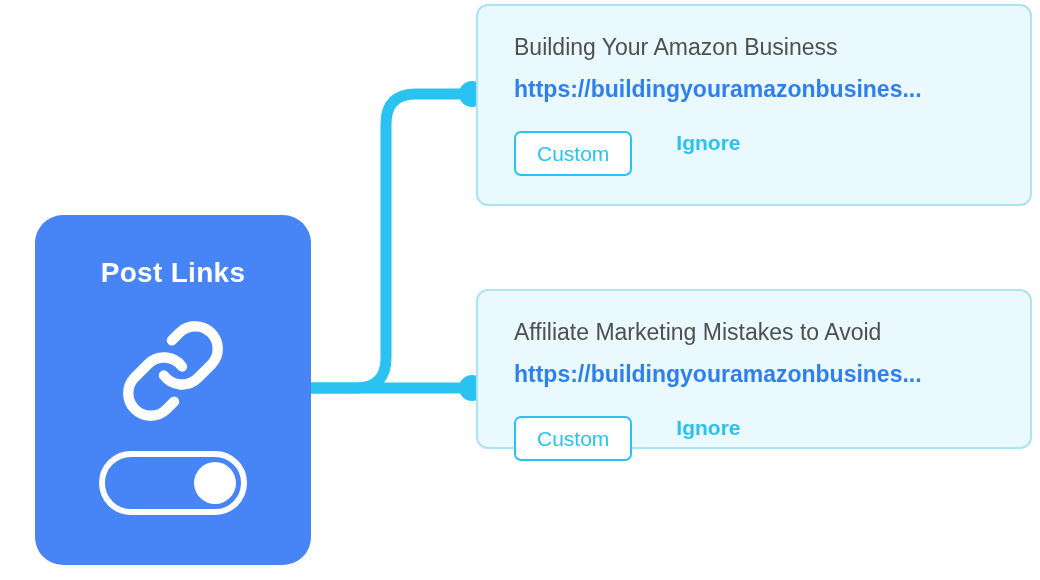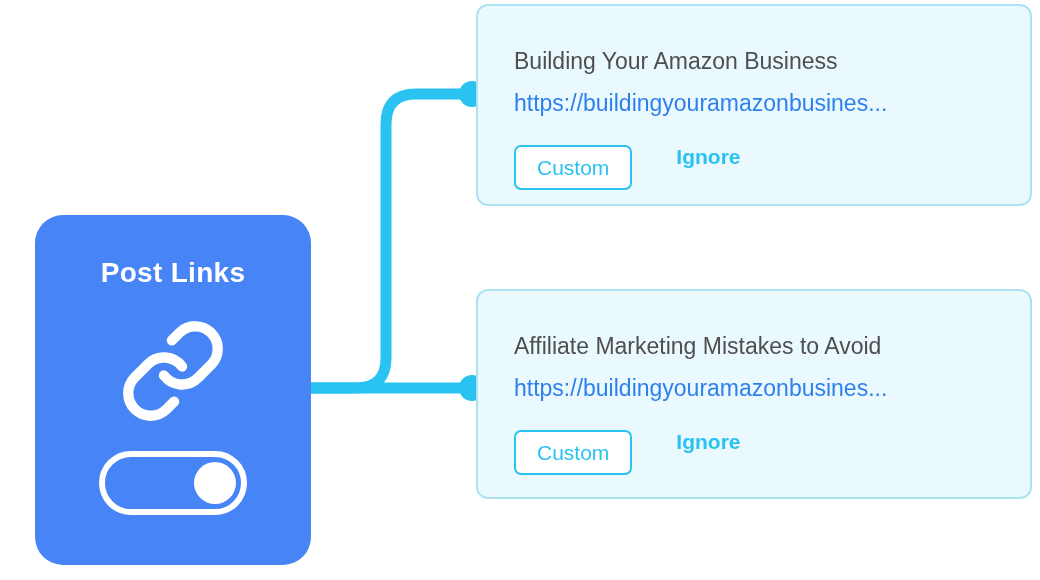--- a/index.html
+++ b/index.html
@@ -47,28 +47,28 @@
     background: #ffffff; border-radius: 50%;
   }
 
   
   .link-card {
     position: absolute; left: 476px; width: 556px;
     background: var(--card-bg);
     border: 2px solid var(--card-border);
     border-radius: 12px;
     box-sizing: border-box;
-    padding: 42px 36px;
+    padding: 28px 36px;
   }
   .card-0 { top: 4px;   height: 202px; }
-  .card-1 { top: 289px; height: 210px; }
+  .card-1 { top: 289px; height: 160px; }
 
   .card-title { color: var(--title-text); font-size: 23px; margin-bottom: 15px; }
   .card-url {
-    color: var(--url-text); font-size: 23px; font-weight: 400;
+    color: var(--url-text); font-size: 23px; font-weight: 700;
     text-decoration: none; display: inline-block;
     cursor: pointer; white-space: nowrap;
   }
   .card-actions { display: flex; align-items: flex-start; margin-top: 28px; }
   .custom-btn {
     background: #ffffff;
     border: 2px solid var(--accent);
     color: var(--accent);
     font-size: 21px; font-family: inherit;
     padding: 9px 21px; border-radius: 7px;

